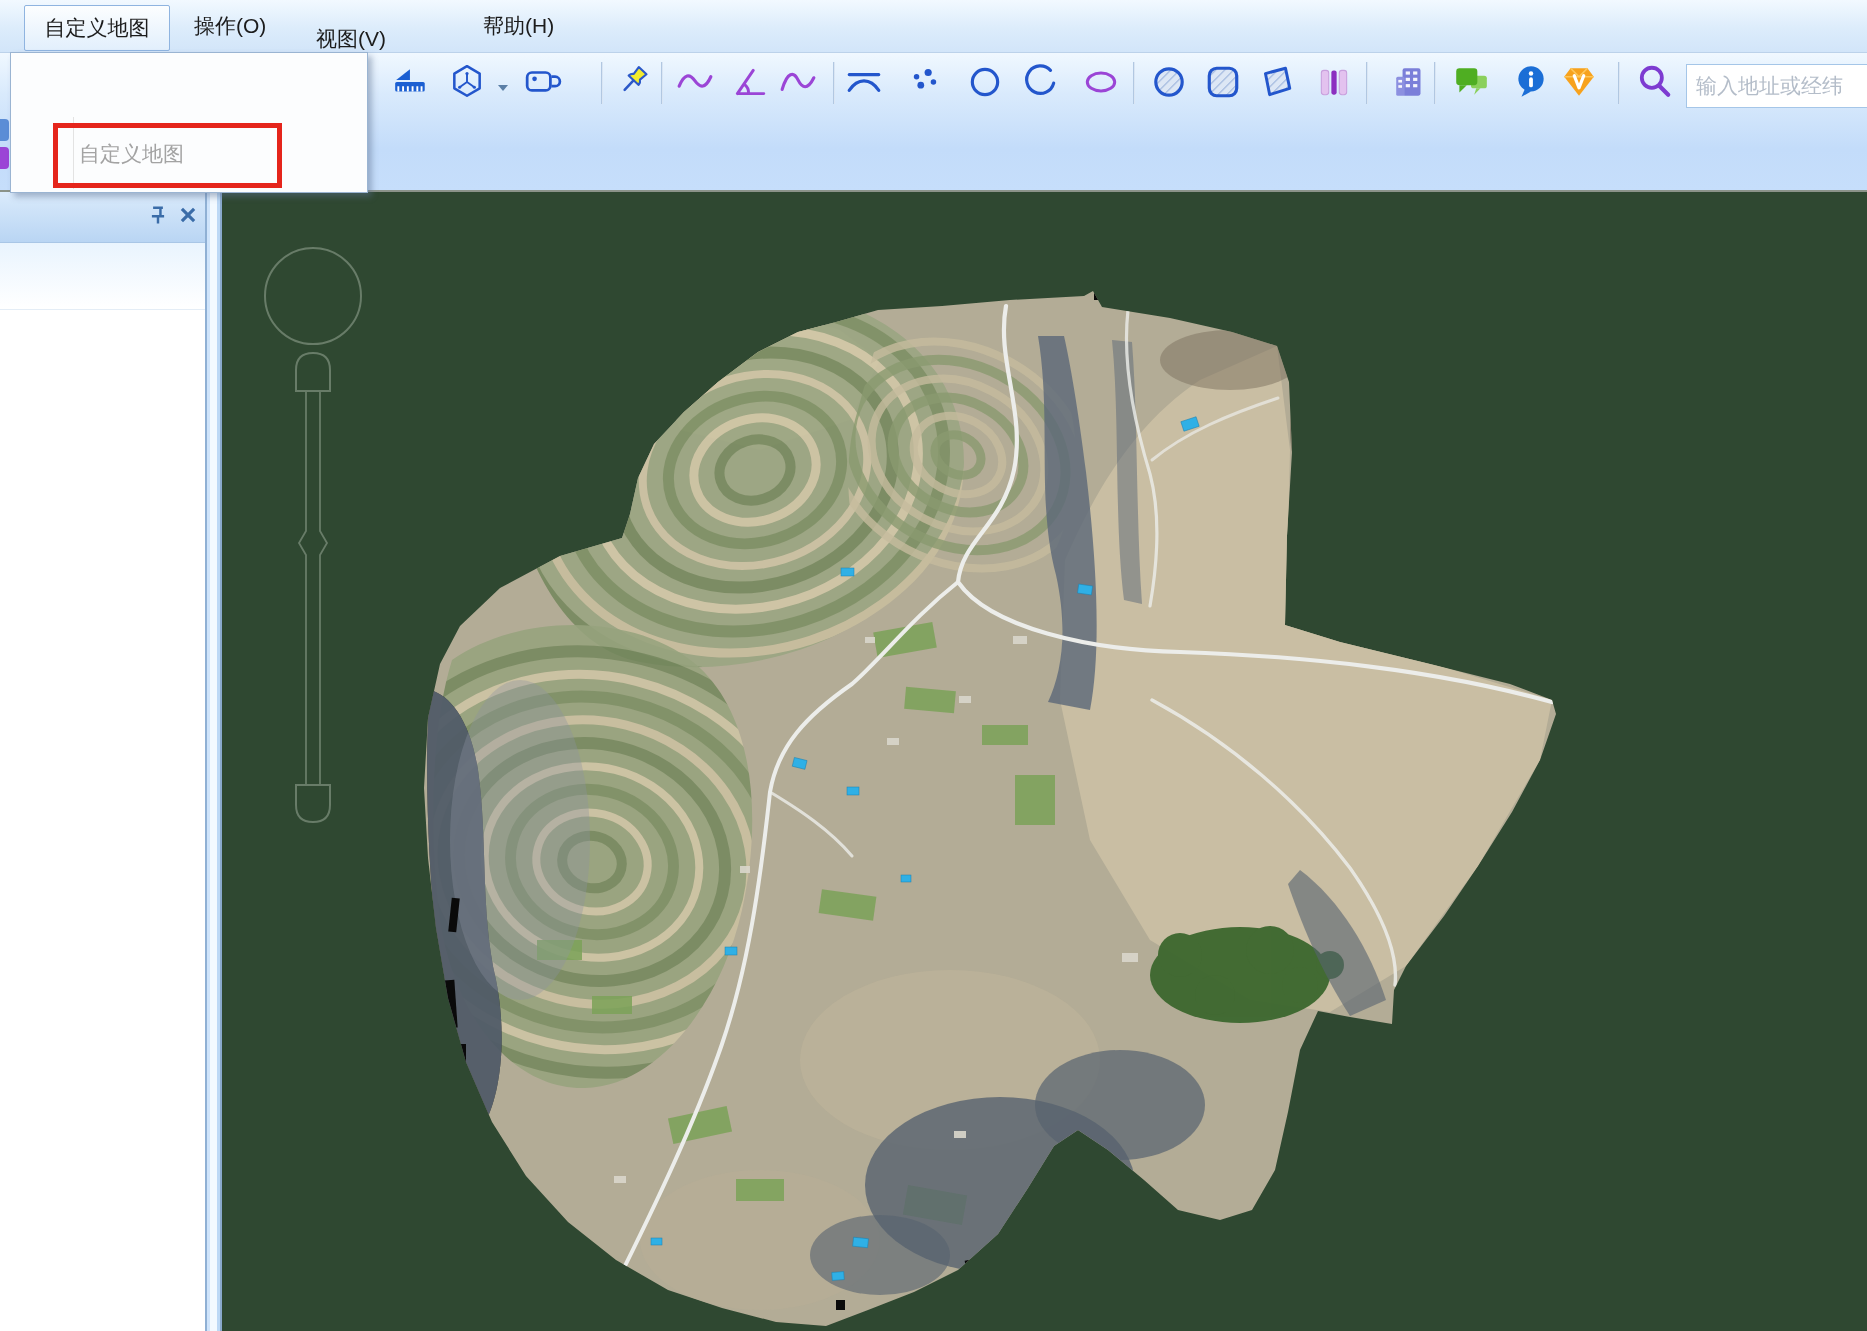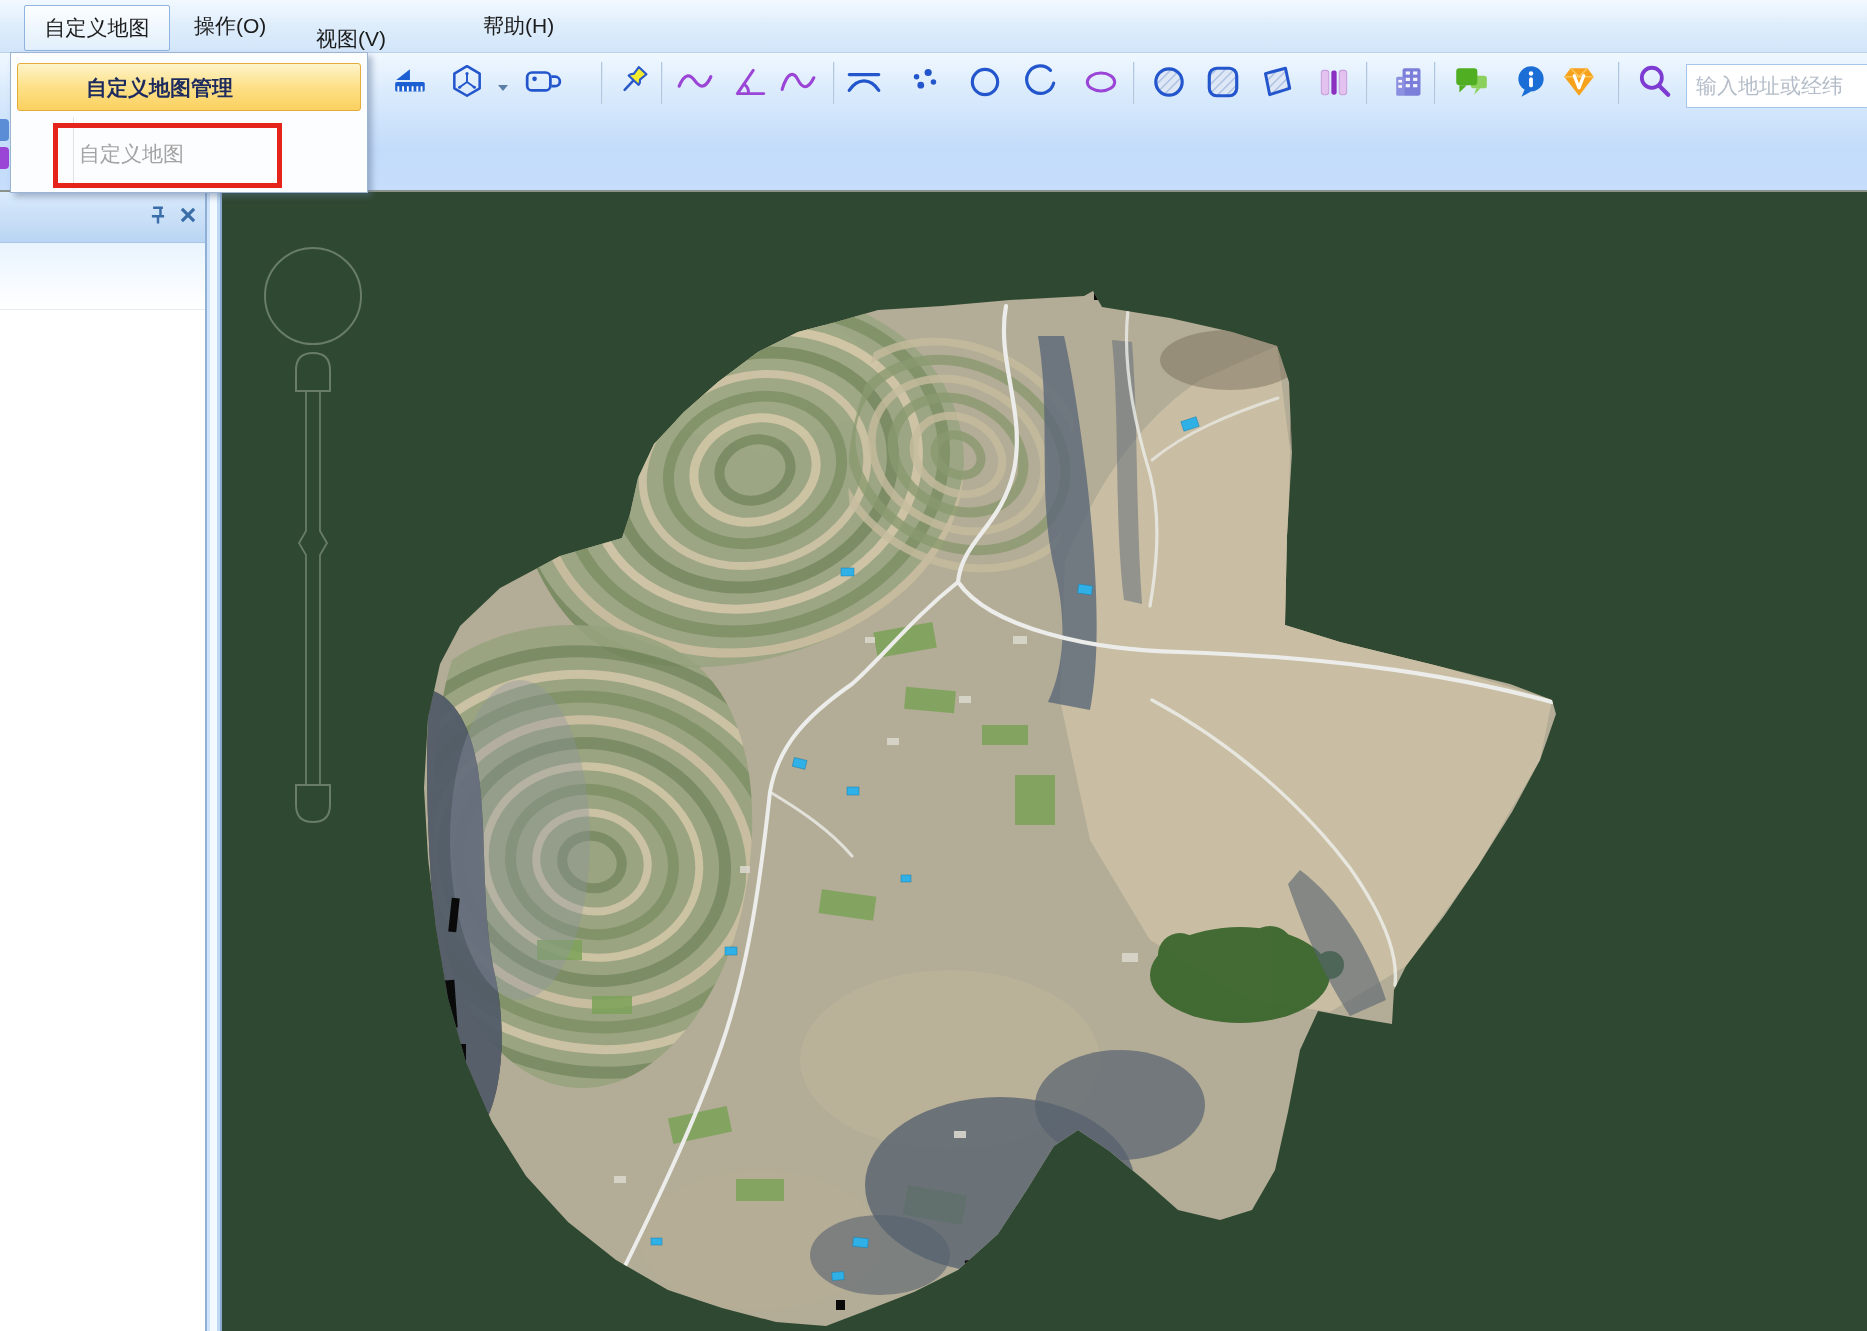--- a/index.html
+++ b/index.html
@@ -389,17 +389,16 @@
 </div>
 
 <div id="menubar" class="abs">
   <div class="menu-item selected" style="left:24px;width:144px;text-align:center;padding:0;">自定义地图</div>
   <div class="menu-item" style="left:188px;">操作(O)</div>
   <div class="menu-item" style="left:310px;margin-top:13px;">视图(V)</div>
   <div class="menu-item" style="left:453px;margin-left:24px;">帮助(H)</div>
 </div>
 
 <div id="dropdown" class="abs">
-  <div id="dd-item-1">自定义地图管理</div>
   <div id="dd-gutter"></div>
   <div id="dd-item-2">自定义地图</div>
   <div id="red-annotation"></div>
 </div>
 
 </body></html>

